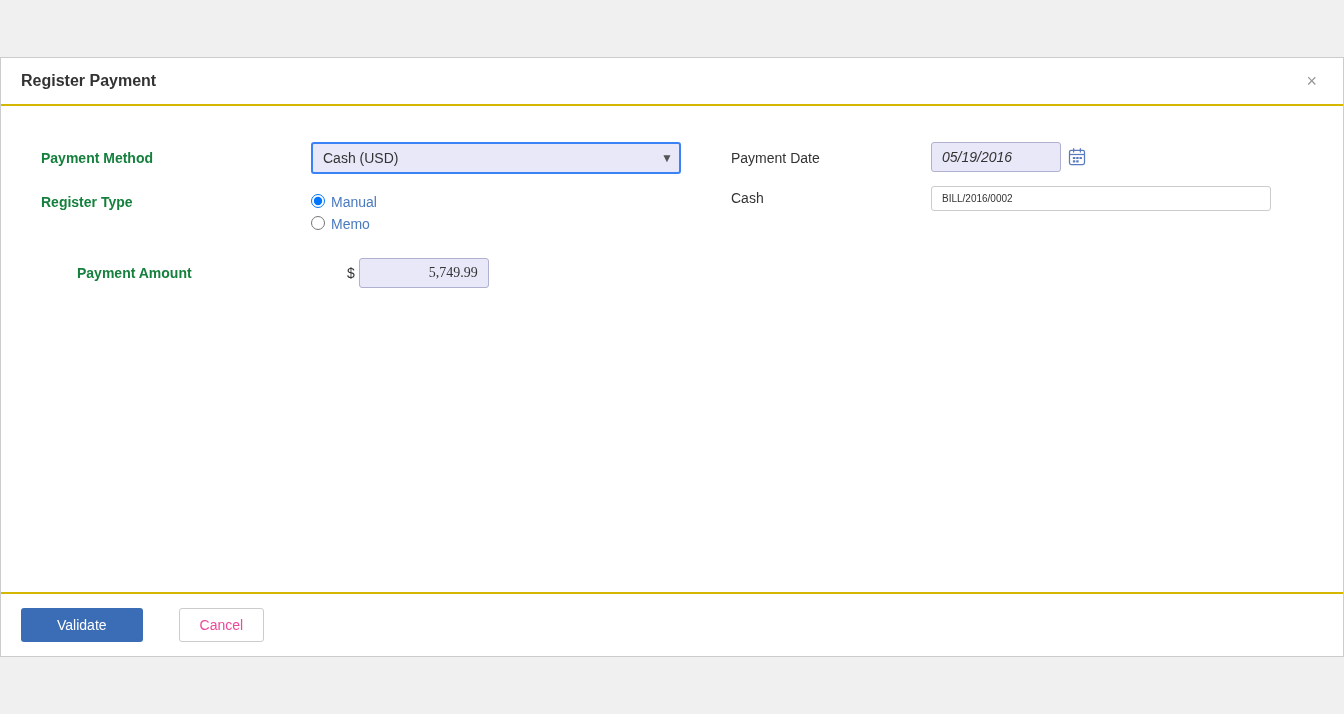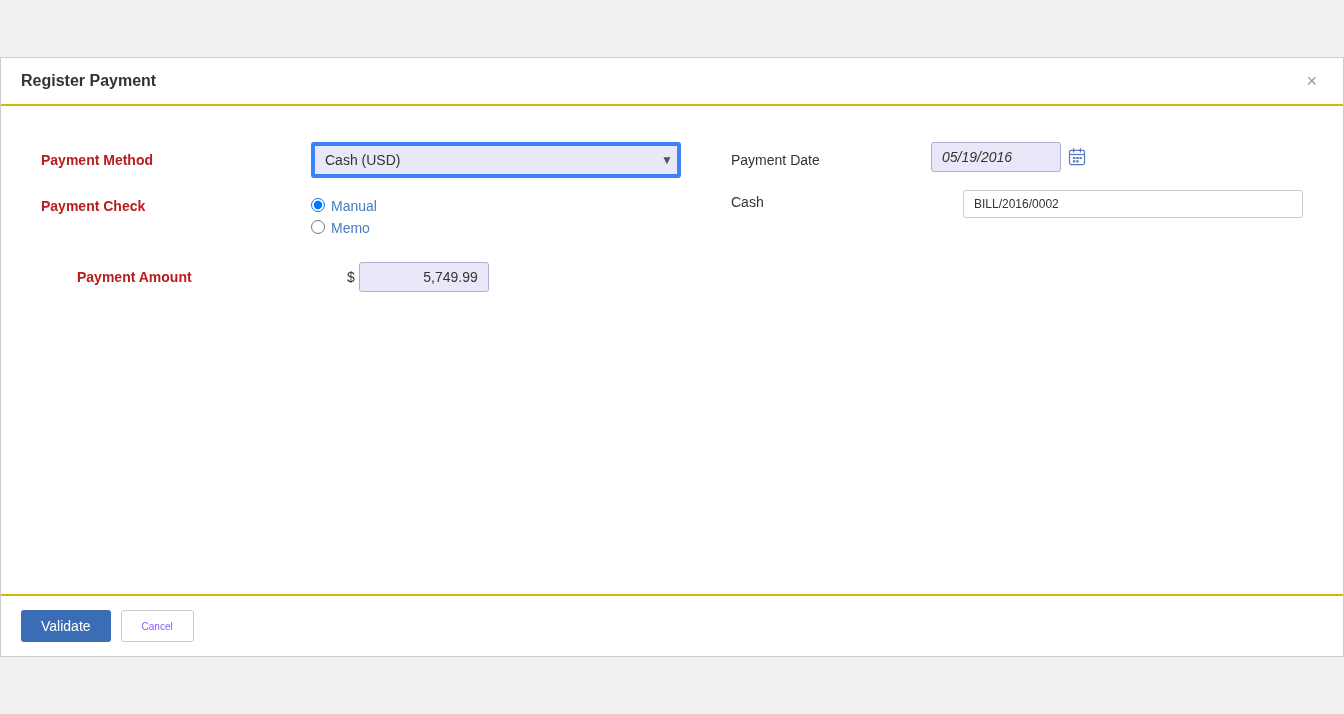--- a/index.html
+++ b/index.html
@@ -47,21 +47,21 @@
       padding: 30px 40px;
     }
     .form-grid {
       display: grid;
       grid-template-columns: 270px 420px 200px 1fr;
       gap: 0;
       align-items: start;
     }
     .field-label {
       font-weight: bold;
-      color: #b91c1c;
+      color: #15803d;
       padding: 10px 0;
       align-self: center;
     }
     .field-value {
       padding: 6px 12px 6px 0;
     }
     .field-label-right {
       font-weight: normal;
       color: #333;
       padding: 10px 20px 10px 0;
@@ -72,21 +72,21 @@
     }
     
     .select-wrapper {
       position: relative;
       display: inline-block;
     }
     .payment-method-select {
       appearance: none;
       -webkit-appearance: none;
       background: #e8e8f8;
-      border: 4px solid #3b82f6;
+      border: 2px solid #3b82f6;
       border-radius: 3px;
       padding: 6px 28px 6px 10px;
       font-size: 14px;
       color: #333;
       width: 370px;
       cursor: pointer;
     }
     .select-arrow {
       position: absolute;
       right: 8px;
@@ -148,30 +148,30 @@
     }
     .amount-input {
       background: #e8e8f8;
       border: 1px solid #b0b0d0;
       border-radius: 3px;
       padding: 6px 10px;
       font-size: 14px;
       color: #333;
       width: 130px;
       text-align: right;
+      font-family: Liberation Serif, serif;
     }
     
     .memo-input {
       border: 1px solid #ccc;
       border-radius: 3px;
       padding: 6px 10px;
-      font-size: 12px;
+      font-size: 10px;
       color: #333;
       width: 340px;
-      margin-left: 32px;
     }
     
     .row-method { grid-row: 1; }
     .row-type { grid-row: 2; }
     .row-amount { grid-row: 3; margin-left: 36px; }
     .col1 { grid-column: 1; }
     .col2 { grid-column: 2; }
     .col3 { grid-column: 3; }
     .col4 { grid-column: 4; }
 
@@ -179,32 +179,33 @@
       border-top: 2px solid #d4b800;
       padding: 14px 20px;
       display: flex;
       gap: 10px;
     }
     .btn-validate {
       background: #3a6db5;
       color: #fff;
       border: none;
       border-radius: 3px;
-      padding: 8px 20px;
+      padding: 8px 36px;
       font-size: 14px;
       cursor: pointer;
     }
     .btn-cancel {
       background: #fff;
-      color: #8b5cf6;
+      color: #ec4899;
       border: 1px solid #ccc;
       border-radius: 3px;
       padding: 8px 20px;
-      font-size: 10px;
-      cursor: pointer;
+      font-size: 14px;
+      cursor: pointer;
+      margin-left: 26px;
     }
 
     
     .cal-svg {
       width: 20px;
       height: 20px;
       vertical-align: middle;
     }
   </style>
 </head>
@@ -242,21 +243,21 @@
             <line x1="16" y1="2" x2="16" y2="6" stroke="#5a7abf" stroke-width="1.5" stroke-linecap="round"></line>
             <rect x="7" y="12" width="3" height="2.5" rx="0.5" fill="#5a7abf"></rect>
             <rect x="11" y="12" width="3" height="2.5" rx="0.5" fill="#5a7abf"></rect>
             <rect x="15" y="12" width="3" height="2.5" rx="0.5" fill="#5a7abf"></rect>
             <rect x="7" y="16" width="3" height="2.5" rx="0.5" fill="#5a7abf"></rect>
             <rect x="11" y="16" width="3" height="2.5" rx="0.5" fill="#5a7abf"></rect>
           </svg>
         </span>
       </div>
 
-      <div class="field-label row-type col1" style="align-self:start;padding-top:14px;">Payment Check</div>
+      <div class="field-label row-type col1" style="align-self:start;padding-top:14px;">Register Type</div>
       <div class="field-value row-type col2">
         <div class="radio-group">
           <label class="radio-item">
             <input type="radio" name="payment_type" value="manual" checked="" style="">
             <span class="radio-label">Manual</span>
           </label>
           <label class="radio-item">
             <input type="radio" name="payment_type" value="check" style="">
             <span class="radio-label">Memo</span>
           </label>

